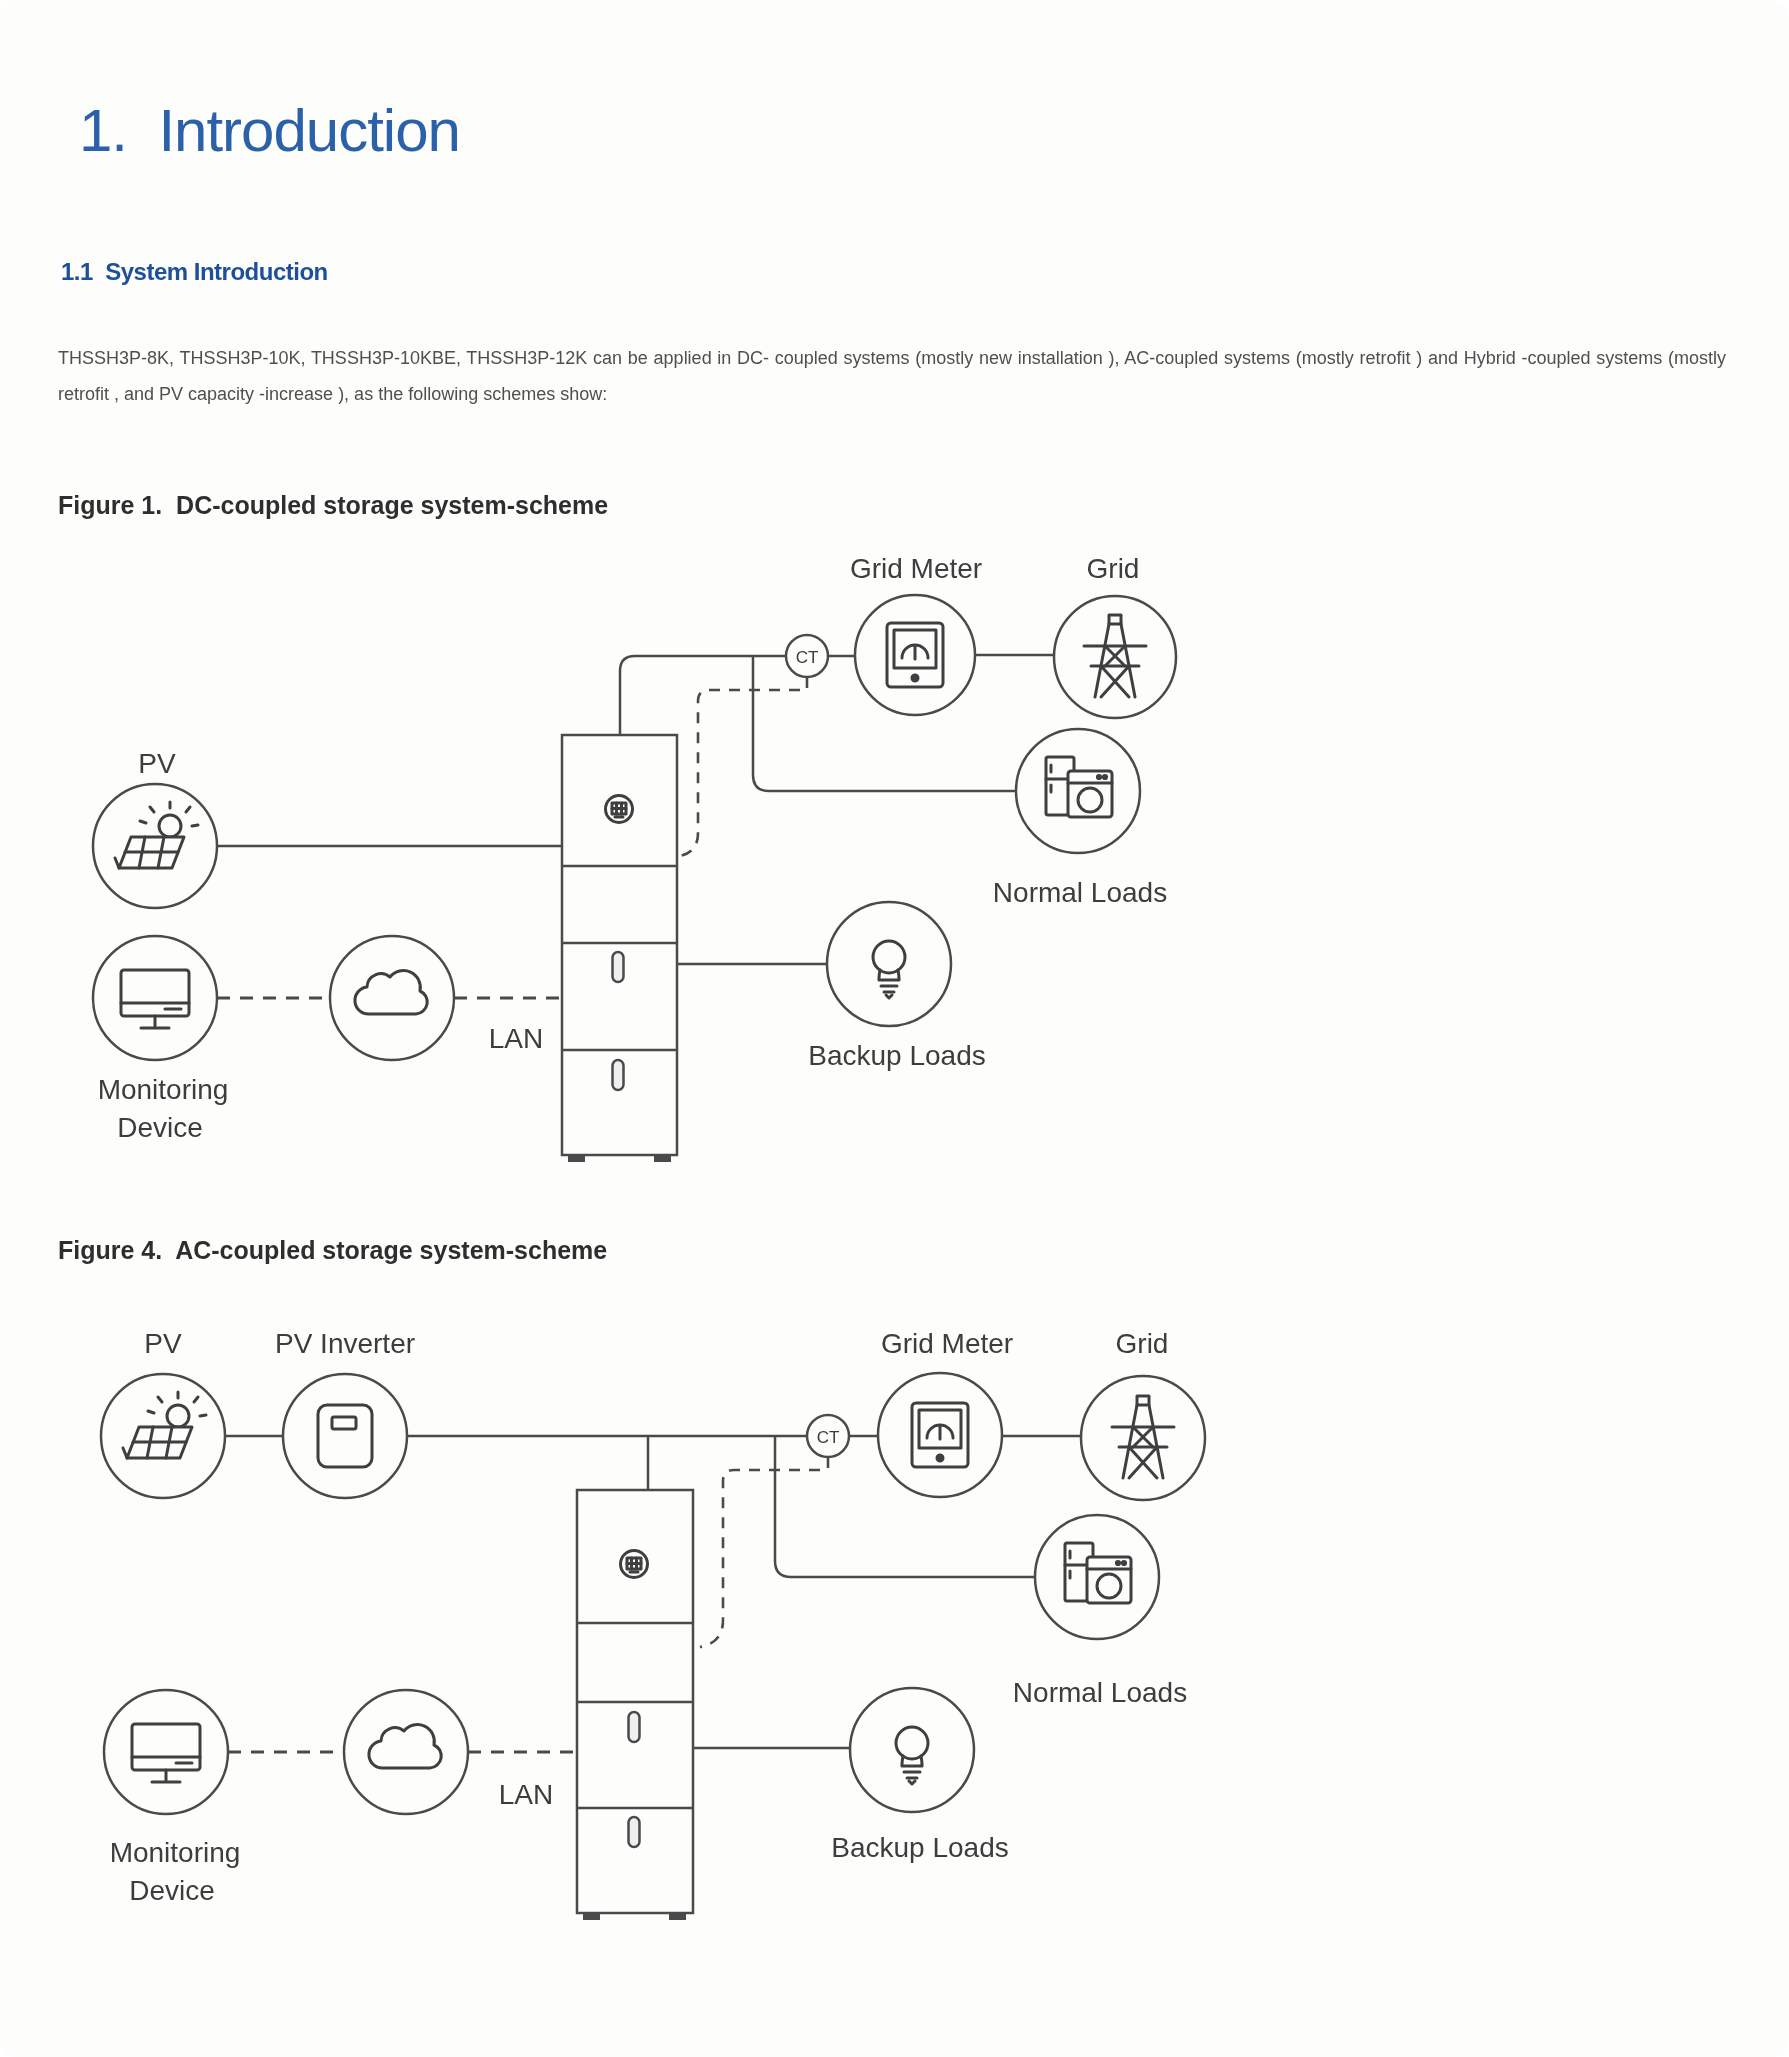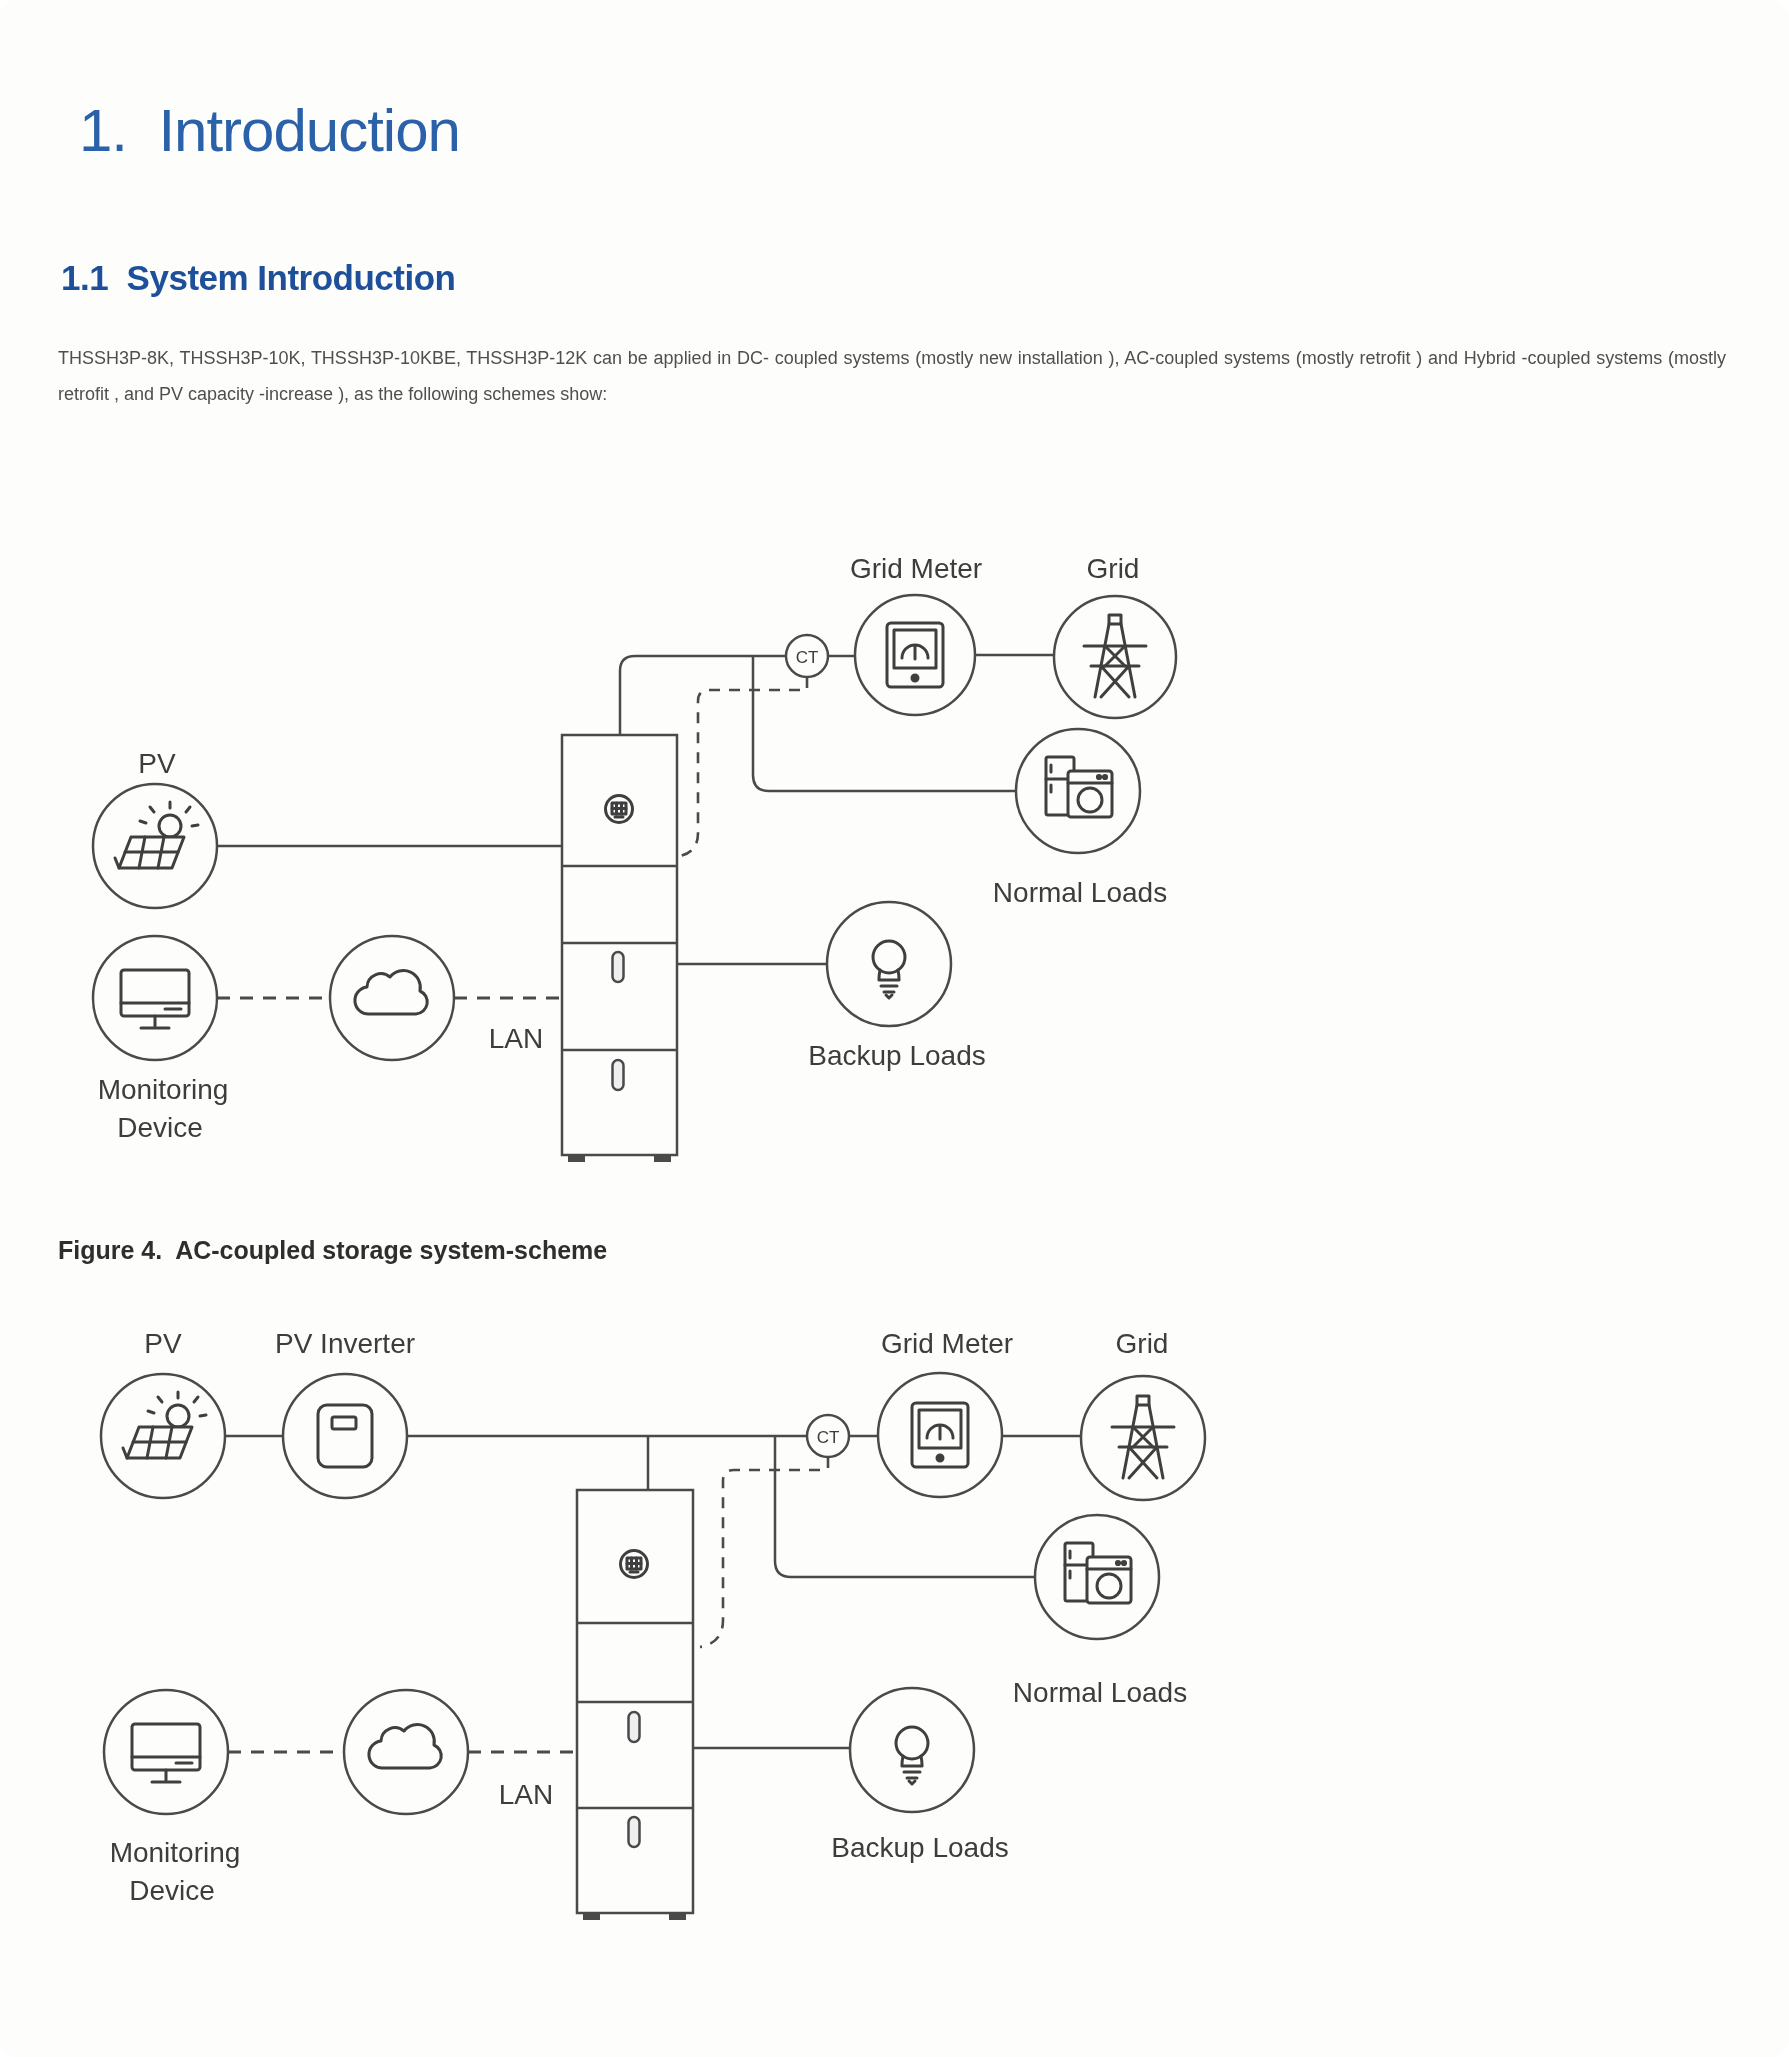--- a/index.html
+++ b/index.html
@@ -13,21 +13,21 @@
     border-radius:17px;
   }
   .h1{
     position:absolute;left:79px;top:96px;
     font-family:"Liberation Sans", sans-serif;
     font-size:60px;font-weight:400;letter-spacing:-1px;
     color:#2a61a8;white-space:pre-wrap;
   }
   .h2{
     position:absolute;left:61px;top:258px;
-    font-size:35px;font-weight:700;letter-spacing:-0.5px;
+    font-size:24px;font-weight:700;letter-spacing:-0.5px;
     color:#1d4f9b;white-space:pre-wrap;
   }
   .body-par{
     position:absolute;left:58px;top:340px;width:1668px;
     font-size:18px;line-height:36px;color:#4f4f4f;
     text-align:justify;
   }
   .caption{
     position:absolute;left:58px;
     font-size:25px;font-weight:700;color:#2e2e2e;
@@ -112,20 +112,21 @@
         <path d="M-2.5,-6 V5 M2.5,-6 V5 M-7,-0.5 H7"></path>
         <path d="M-4,8 H4"></path>
       </g>
     </defs>
   </svg>
 
   <div class="h1">1.  Introduction</div>
   <div class="h2">1.1  System Introduction</div>
   <div class="body-par">THSSH3P-8K, THSSH3P-10K, THSSH3P-10KBE, THSSH3P-12K can be applied in DC- coupled systems (mostly new installation ), AC-coupled systems (mostly retrofit ) and Hybrid -coupled systems (mostly retrofit , and PV capacity -increase ), as the following schemes show:</div>
 
+  <div class="caption fig1">Figure 1.  DC-coupled storage system-scheme</div>
 
   <svg class="fig" style="top:540px" width="1789" height="690" viewBox="0 540 1789 690">
 
     <g>
       <path class="ln" d="M217,846 H562"></path>
       <path class="ln" d="M620,735 V671 Q620,656 635,656 H786"></path>
       <path class="ln" d="M828,656 H855"></path>
       <path class="ln" d="M975,655 H1054"></path>
       <path class="ln" d="M753,656 V775 Q753,791 769,791 H1016"></path>
       <path class="ln" d="M677,964 H827"></path>

